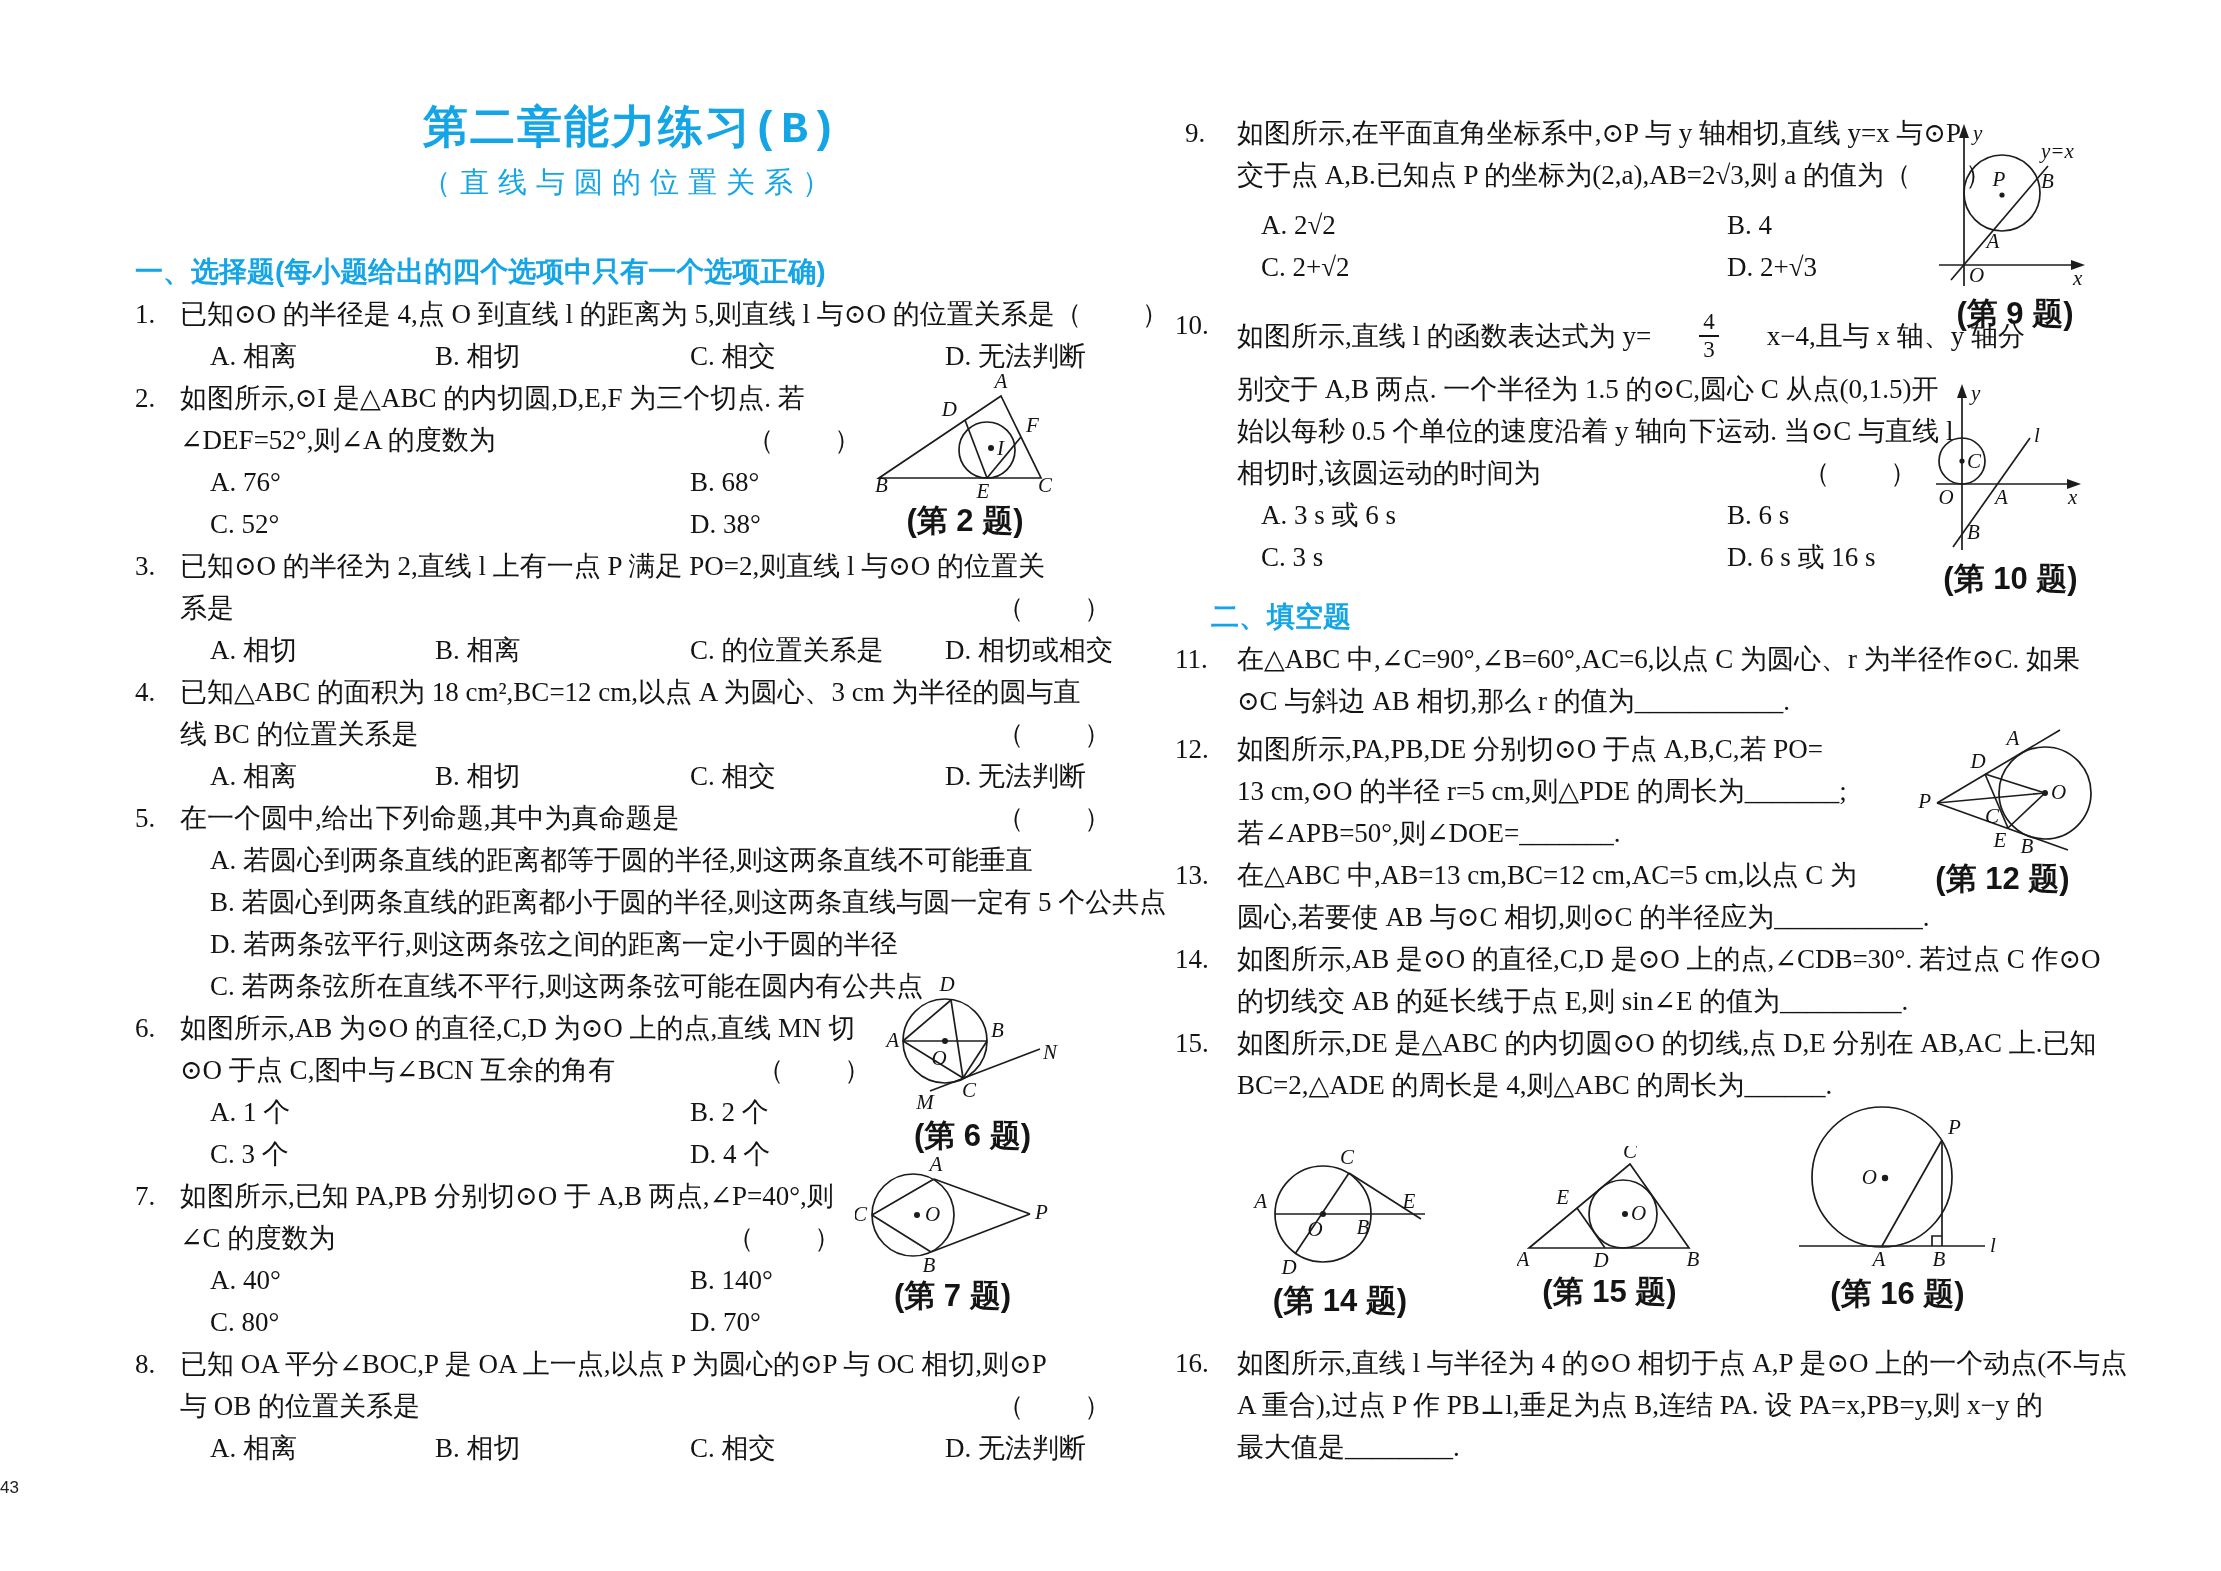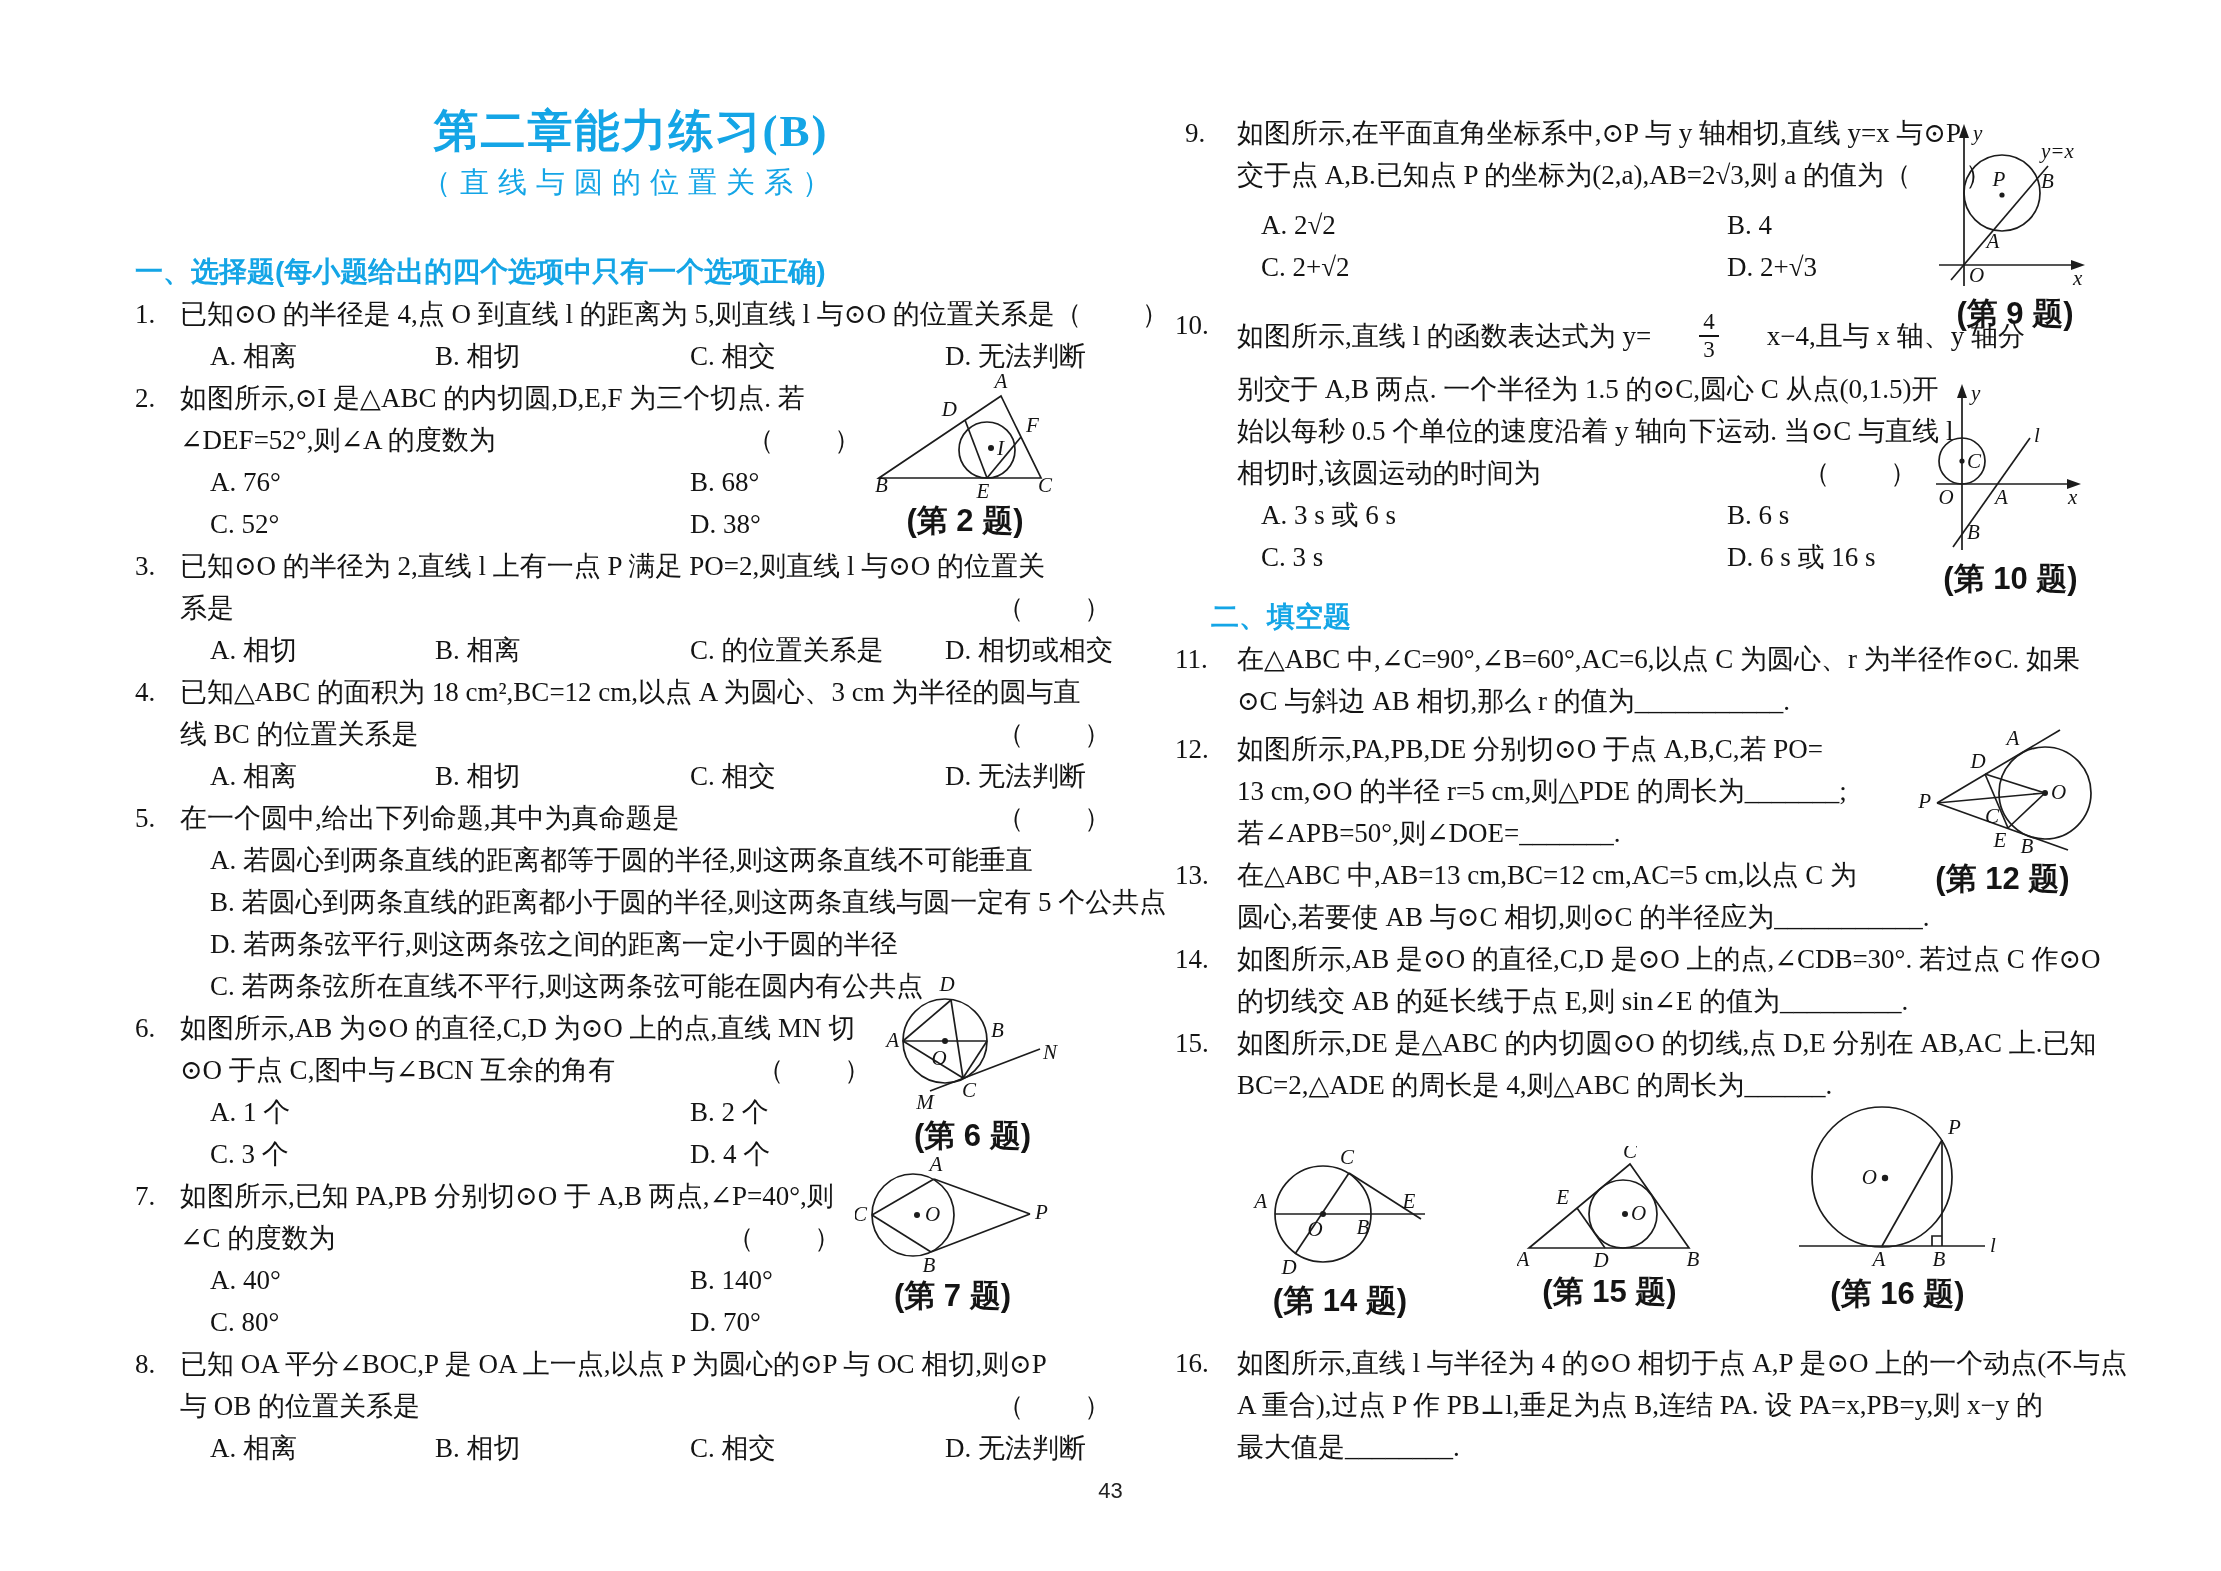--- a/index.html
+++ b/index.html
@@ -5,21 +5,21 @@
   html,body { margin:0; padding:0; background:#e8e8e8; }
   .page {
     position:relative; width:2221px; height:1571px; background:#ffffff;
     font-family:"Liberation Serif","DejaVu Serif",serif; color:#141414; overflow:hidden;
   }
   .col { position:absolute; }
   .col-left  { left:135px; top:103px; width:992px; }
   .col-right { left:1175px; top:112px; width:1000px; }
 
   .title {
-    text-align:center; font-family:Liberation Serif, serif;
+    text-align:center; font-family:Liberation Mono, monospace;
     font-weight:700; font-size:45px; line-height:56px; letter-spacing:2px; color:#14a5e6;
   }
   .subtitle {
     text-align:center; font-size:29px; line-height:46px; letter-spacing:9px; color:#14a5e6;
   }
   .sec-heading {
     font-family:"Liberation Sans","DejaVu Sans",sans-serif; font-weight:700;
     font-size:28px; line-height:42px; color:#14a5e6;
   }
   .mt46 { margin-top:46px; } .mt18 { margin-top:18px;margin-left:36px; } .mt16 { margin-top:16px; } .mt6 { margin-top:6px; }
@@ -56,22 +56,22 @@
   .diagram line, .diagram circle.shape, .diagram path, .diagram polygon, .diagram polyline {
     stroke:#1c1c1c; stroke-width:1.7; fill:none;
   }
   .diagram circle.dot { fill:#1c1c1c; stroke:none; }
   .diagram polygon.arrow { fill:#1c1c1c; stroke:none; }
   .diagram text {
     font-family:"Liberation Serif","DejaVu Serif",serif; font-style:italic;
     font-size:21px; fill:#141414; stroke:none;
   }
   .page-number {
-    position:absolute; left:0; right:0; top:1478px; text-align:center;
-    font-family:"Liberation Sans","DejaVu Sans",sans-serif; font-size:22px; color:#222;
+    position:absolute; left:0; right:0; top:1478px; 
+    font-family:"Liberation Sans","DejaVu Sans",sans-serif; font-size:17px; color:#222;
   }
 </style>
 </head>
 <body>
 
 <div class="page">
 
   <div class="col col-left">
     <div class="title">第二章能力练习(B)</div>
     <div class="subtitle">（直线与圆的位置关系）</div>

